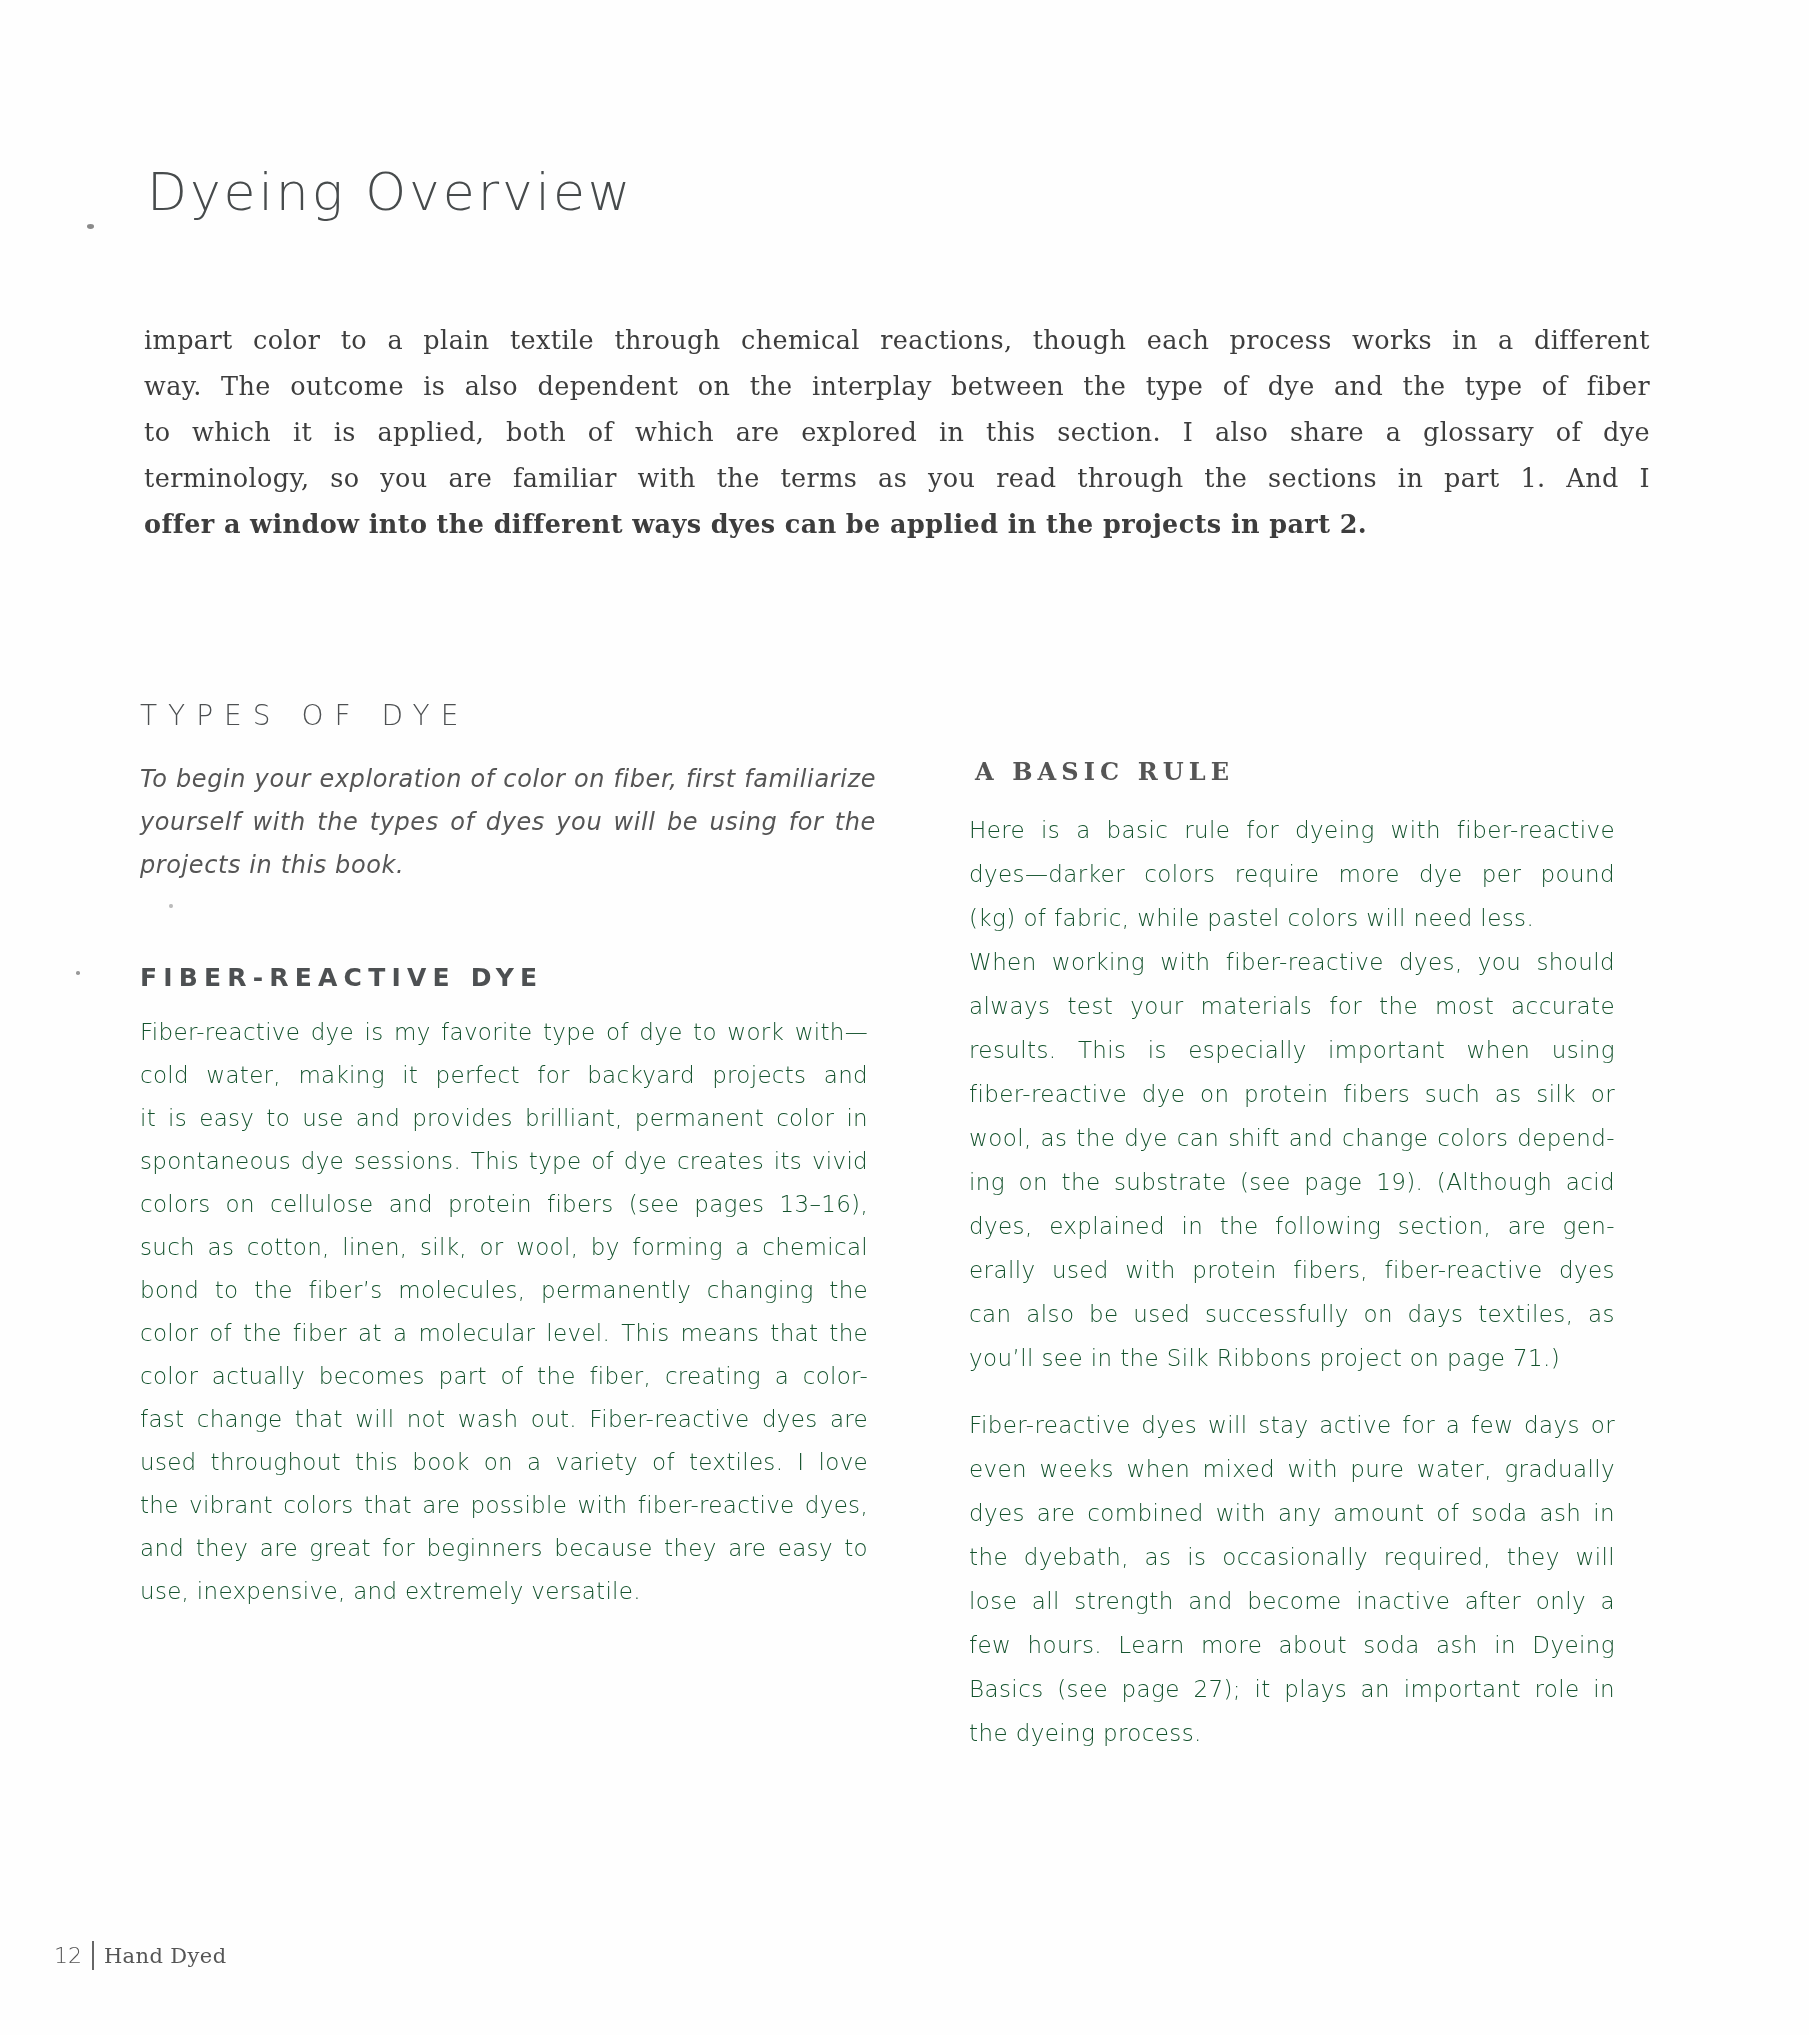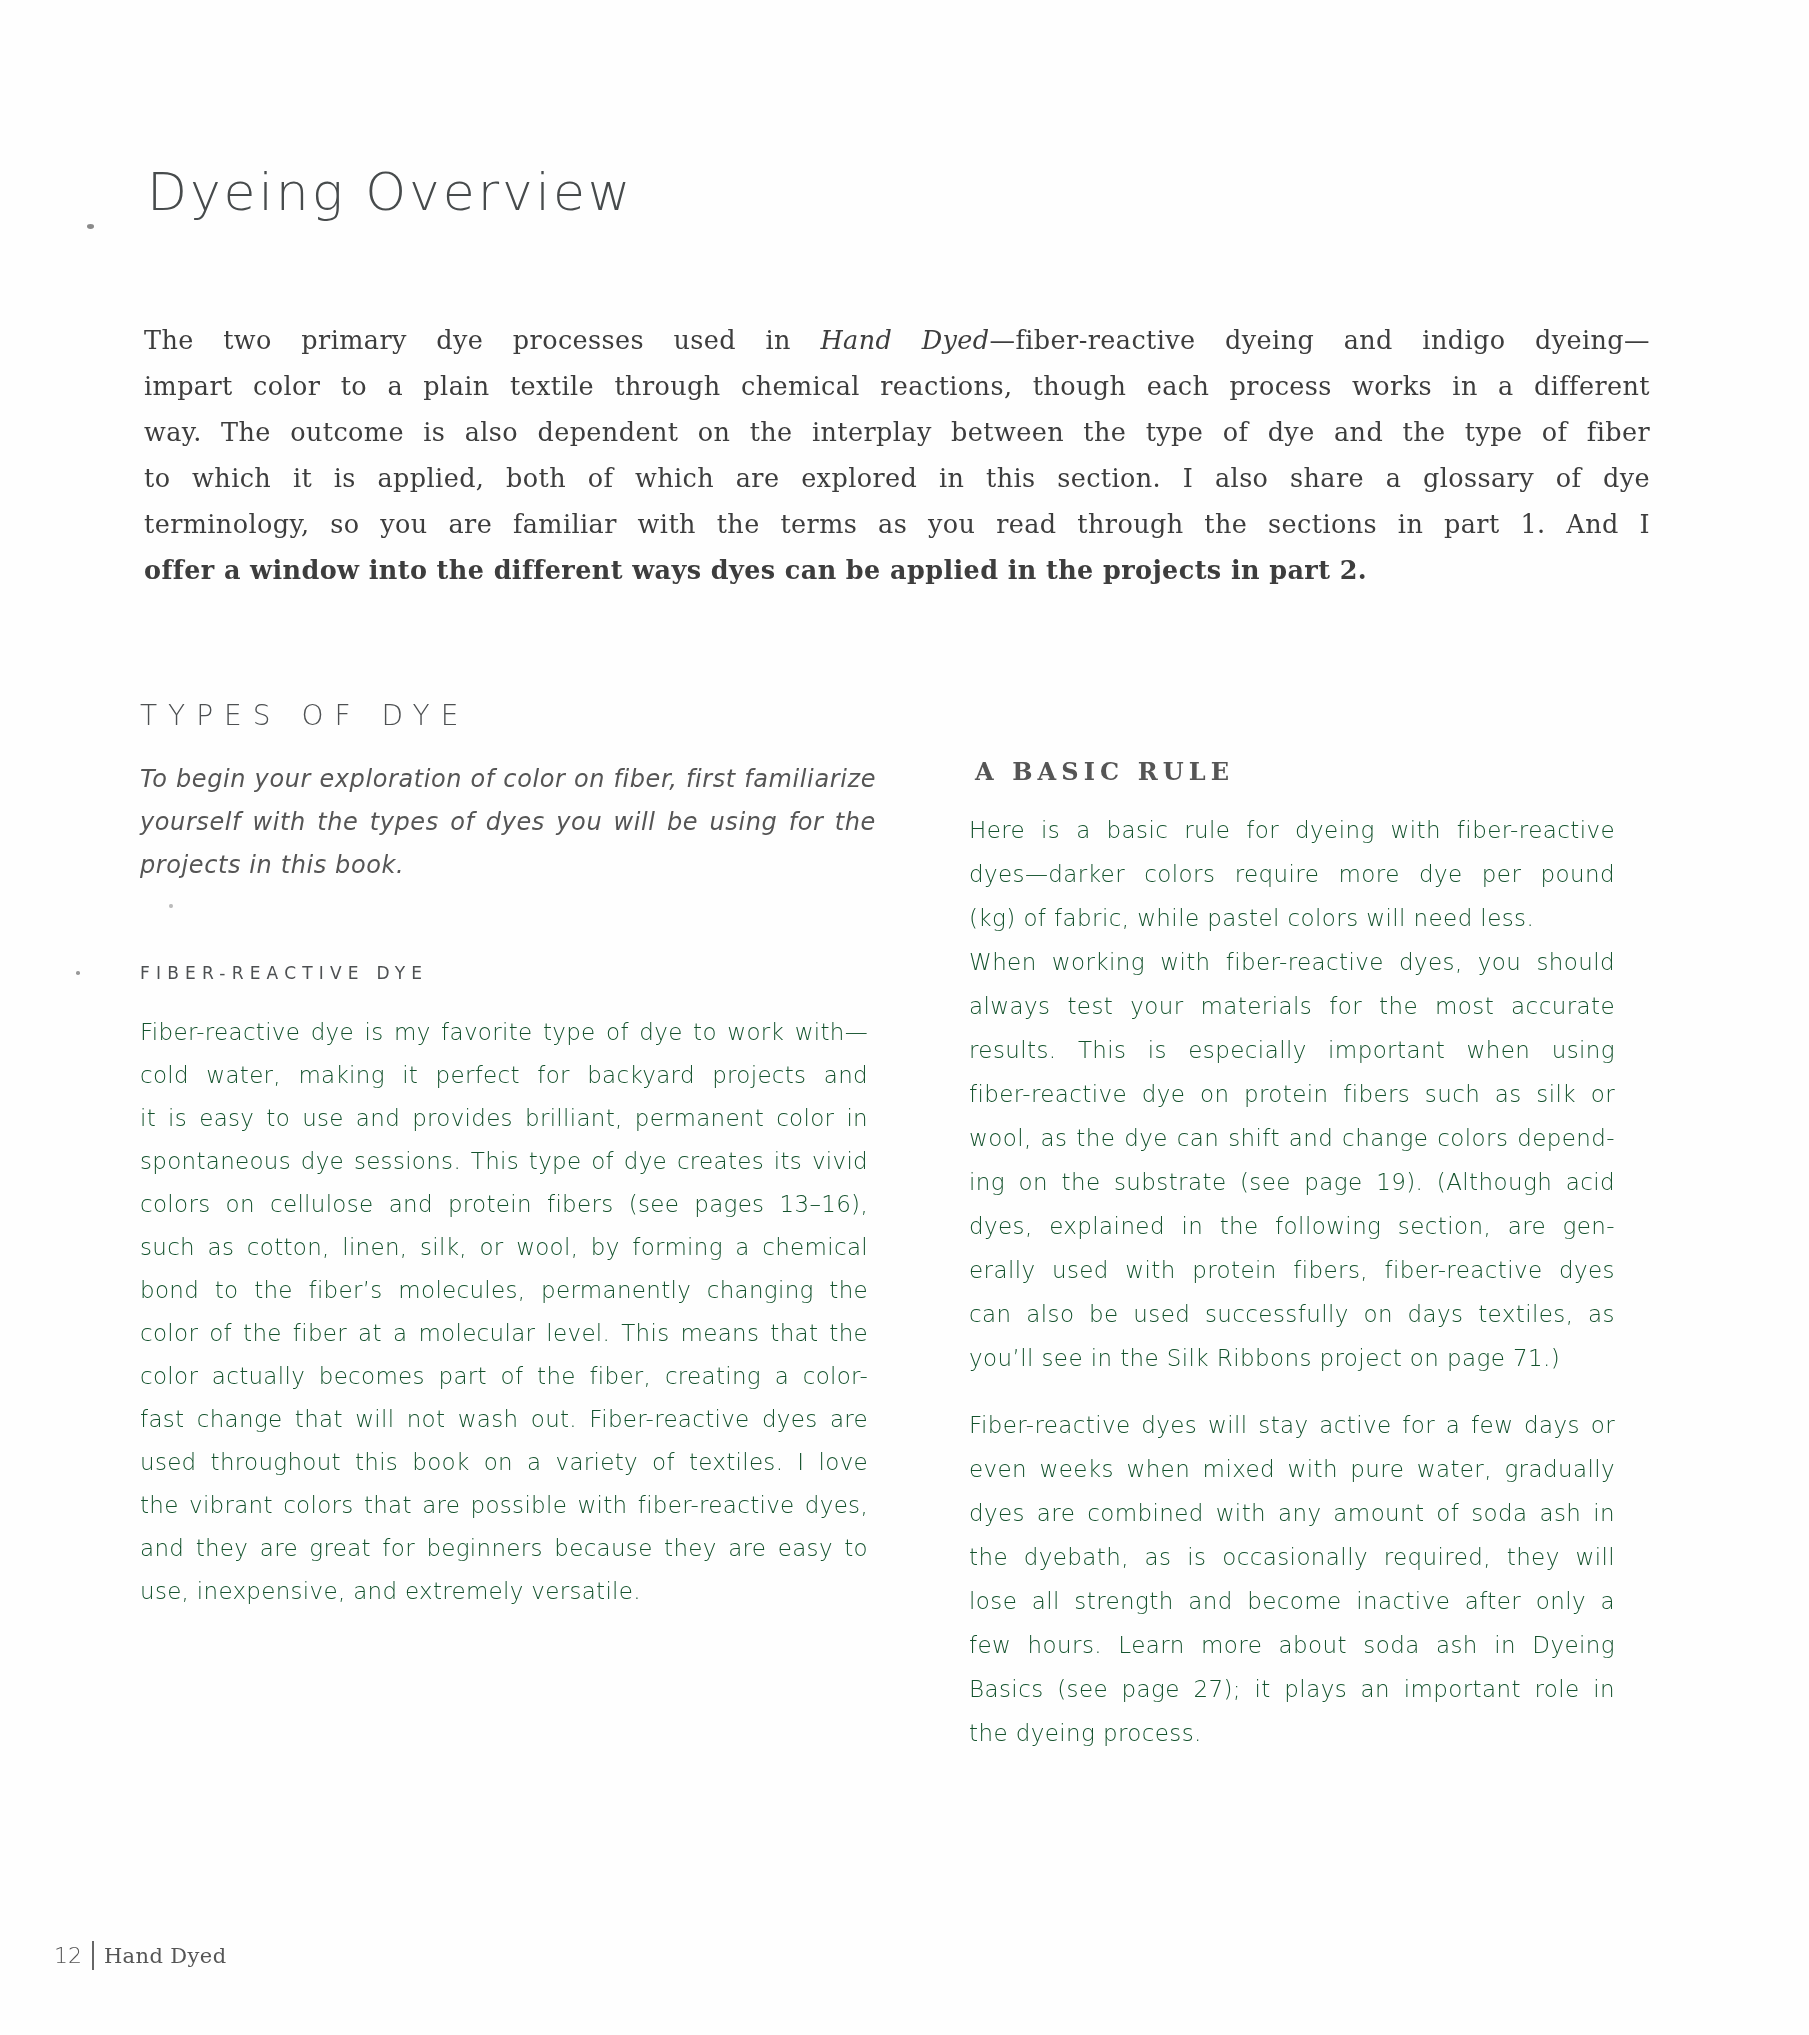--- a/index.html
+++ b/index.html
@@ -21,21 +21,21 @@
       letter-spacing: 0.4px;
     }
     .intro .line.last { text-align-last: left; font-weight: bold; }
     .intro em { font-style: italic; }
 
     .h-section {
       position: absolute; font-family: "DejaVu Sans", sans-serif;
       color: #4d5052; white-space: nowrap; text-transform: uppercase;
     }
     .h-types { left: 140px; top: 699px; font-size: 28px; letter-spacing: 11px; font-weight: 300; }
-    .h-fiber { left: 140px; top: 963px; font-size: 17px; letter-spacing: 6.2px; font-weight: 400; }
+    .h-fiber { left: 140px; top: 963px; font-size: 25px; letter-spacing: 6.2px; font-weight: 700; }
     .h-rule { left: 975px; top: 757px; font-size: 24px; letter-spacing: 5.1px; font-family: "DejaVu Serif", serif; color: #555; text-align: right; }
 
     .col { position: absolute; }
     .col .line {
       display: block; white-space: nowrap;
       font-family: "DejaVu Sans", sans-serif; font-weight: 300; color: #14532d;
       text-align: justify; text-align-last: justify;
     }
     .col .line.last { text-align-last: left; }
 
@@ -64,21 +64,20 @@
 
 <div class="page">
 
   <div class="speck" style="left:87px; top:224px; width:7.3px; height:5.1px;"></div>
   <div class="speck" style="left:169px; top:904px; width:3.6px; height:4.4px; background:#bbb;"></div>
   <div class="speck" style="left:76px; top:971px; width:3.6px; height:3.6px; background:#999;"></div>
 
   <h1 class="title" style="margin:0;">Dyeing Overview</h1>
 
   <div class="intro">
-    <span class="line"><span>The two primary dye processes used in </span><em>Hand Dyed</em><span>—fiber-reactive dyeing and indigo dyeing—</span></span>
     <span class="line">impart color to a plain textile through chemical reactions, though each process works in a different</span>
     <span class="line">way. The outcome is also dependent on the interplay between the type of dye and the type of fiber</span>
     <span class="line">to which it is applied, both of which are explored in this section. I also share a glossary of dye</span>
     <span class="line">terminology, so you are familiar with the terms as you read through the sections in part 1. And I</span>
     <span class="line last">offer a window into the different ways dyes can be applied in the projects in part 2.</span>
   </div>
 
   <h2 class="h-section h-types" style="margin:0;">Types of Dye</h2>
 
   <div class="col lead">

